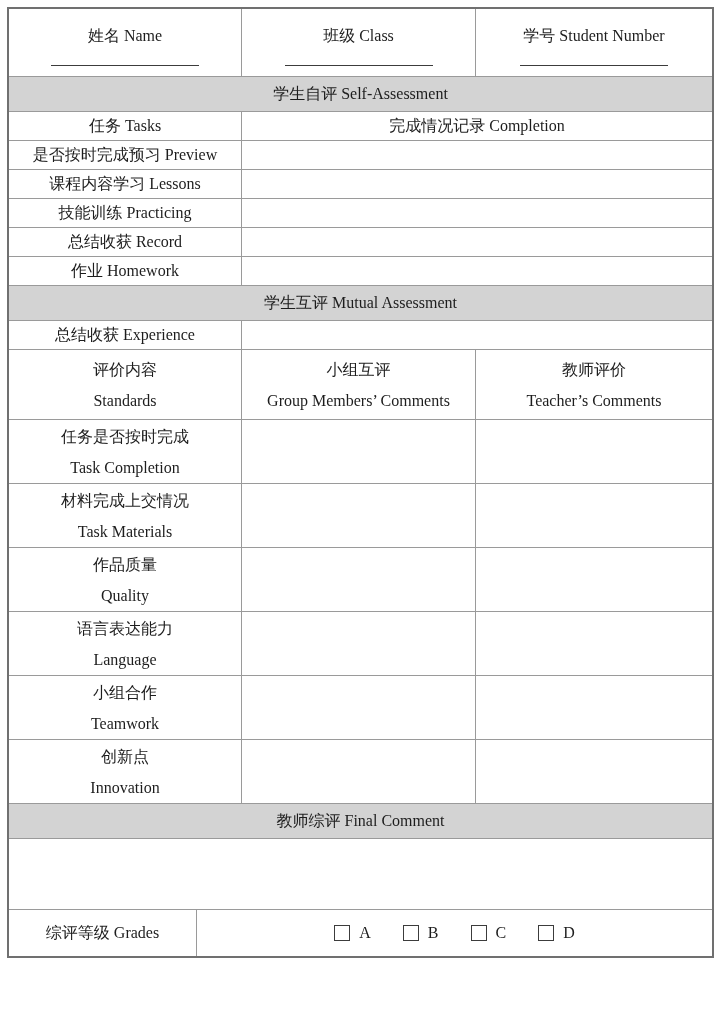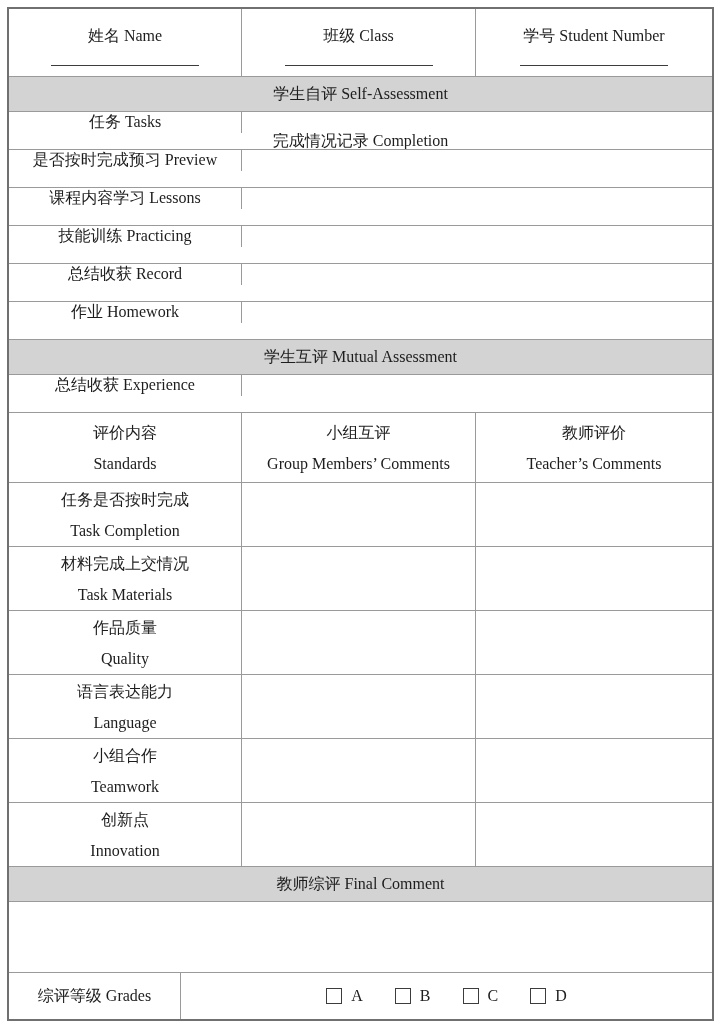--- a/index.html
+++ b/index.html
@@ -36,26 +36,26 @@
     align-items:center;
     justify-content:center;
     text-align:center;
     overflow:hidden;
   }
   .cell:last-child{border-right:none;}
   
   .c1{width:233px;}
   .c2{width:234px;text-align:right;}
   .c3{flex:1;}
-  .gleft{width:172px;}
+  .gleft{width:188px;}
   .gright{flex:1;}
   
   .r-top{height:68px;}
   .r-band{height:35px;}
-  .r-task{height:38px;flex-direction:column;}
+  .r-task{height:29px;}
   .r-mhead{height:70px;}
   .r-mrow{height:64px;}
   .r-comment{height:71px;}
   .r-grades{height:46px;}
   
   .band{
     background:var(--band);
     justify-content:center;
   }
   .band .cell{border-right:none;}

